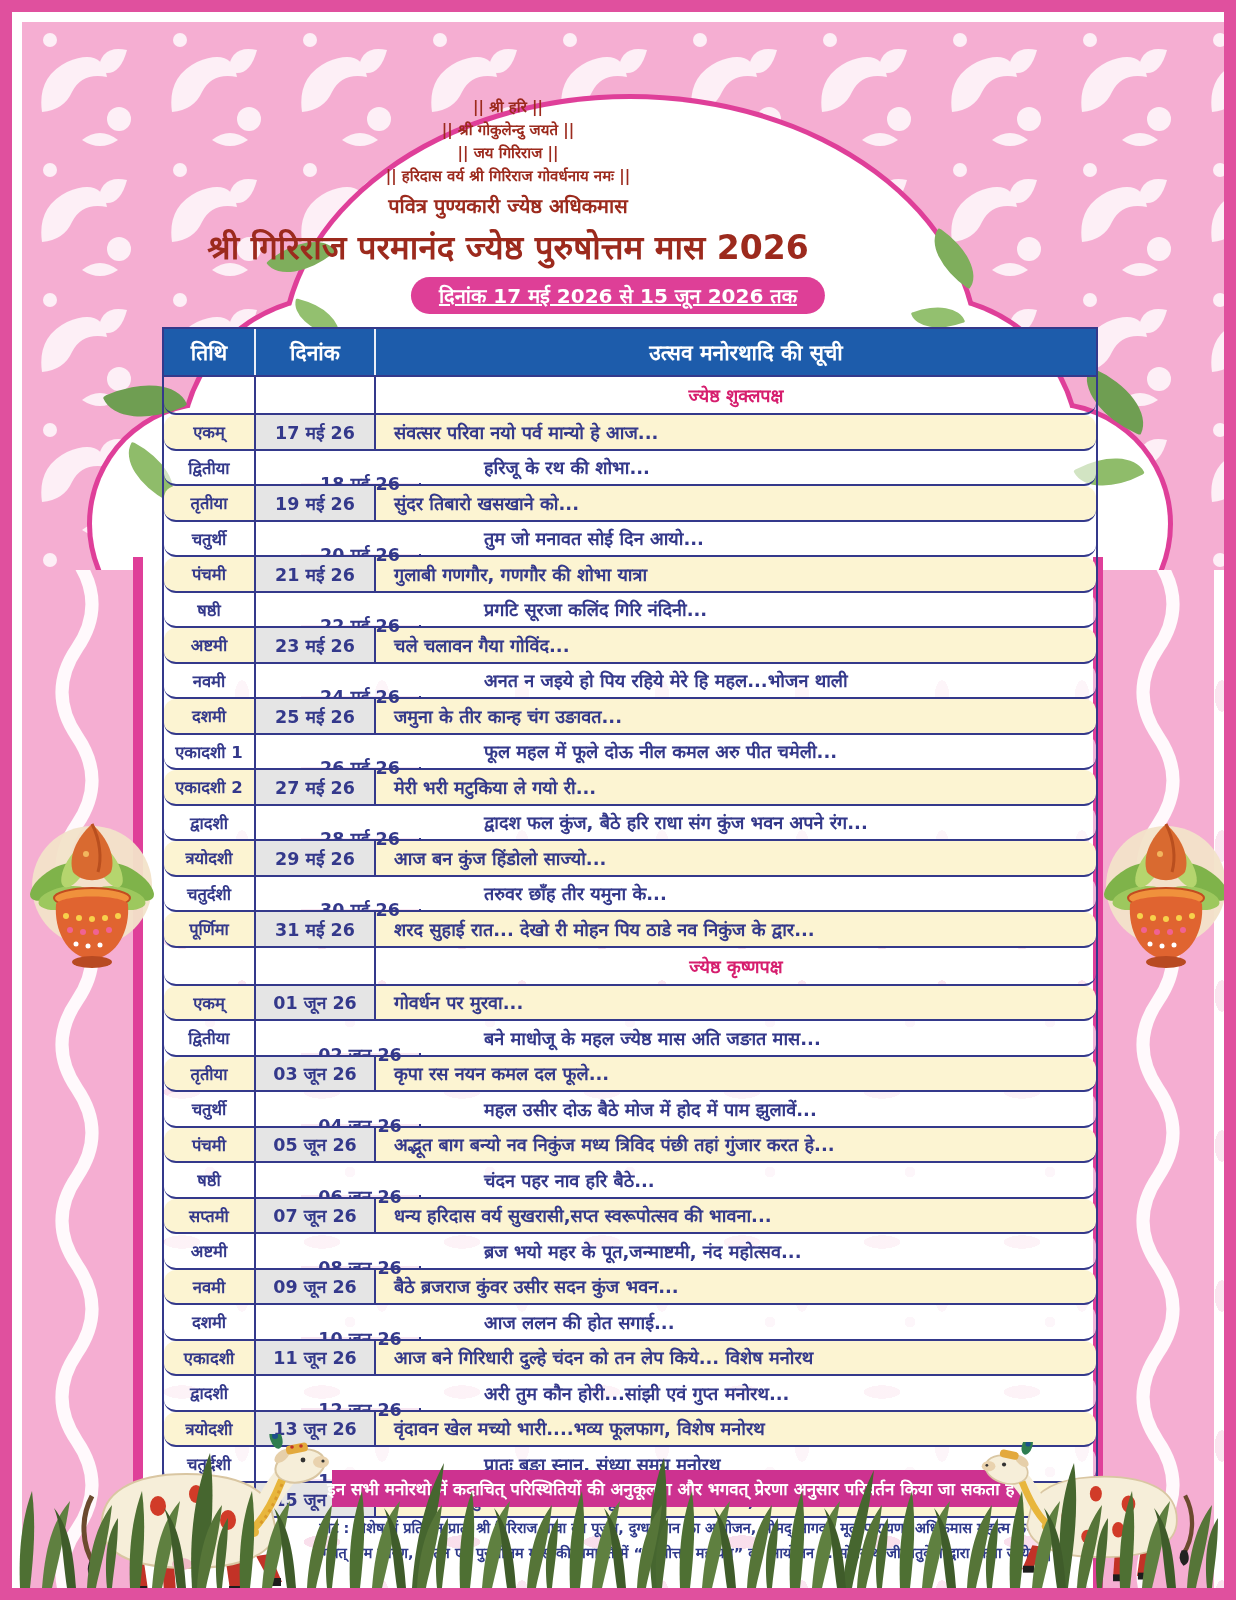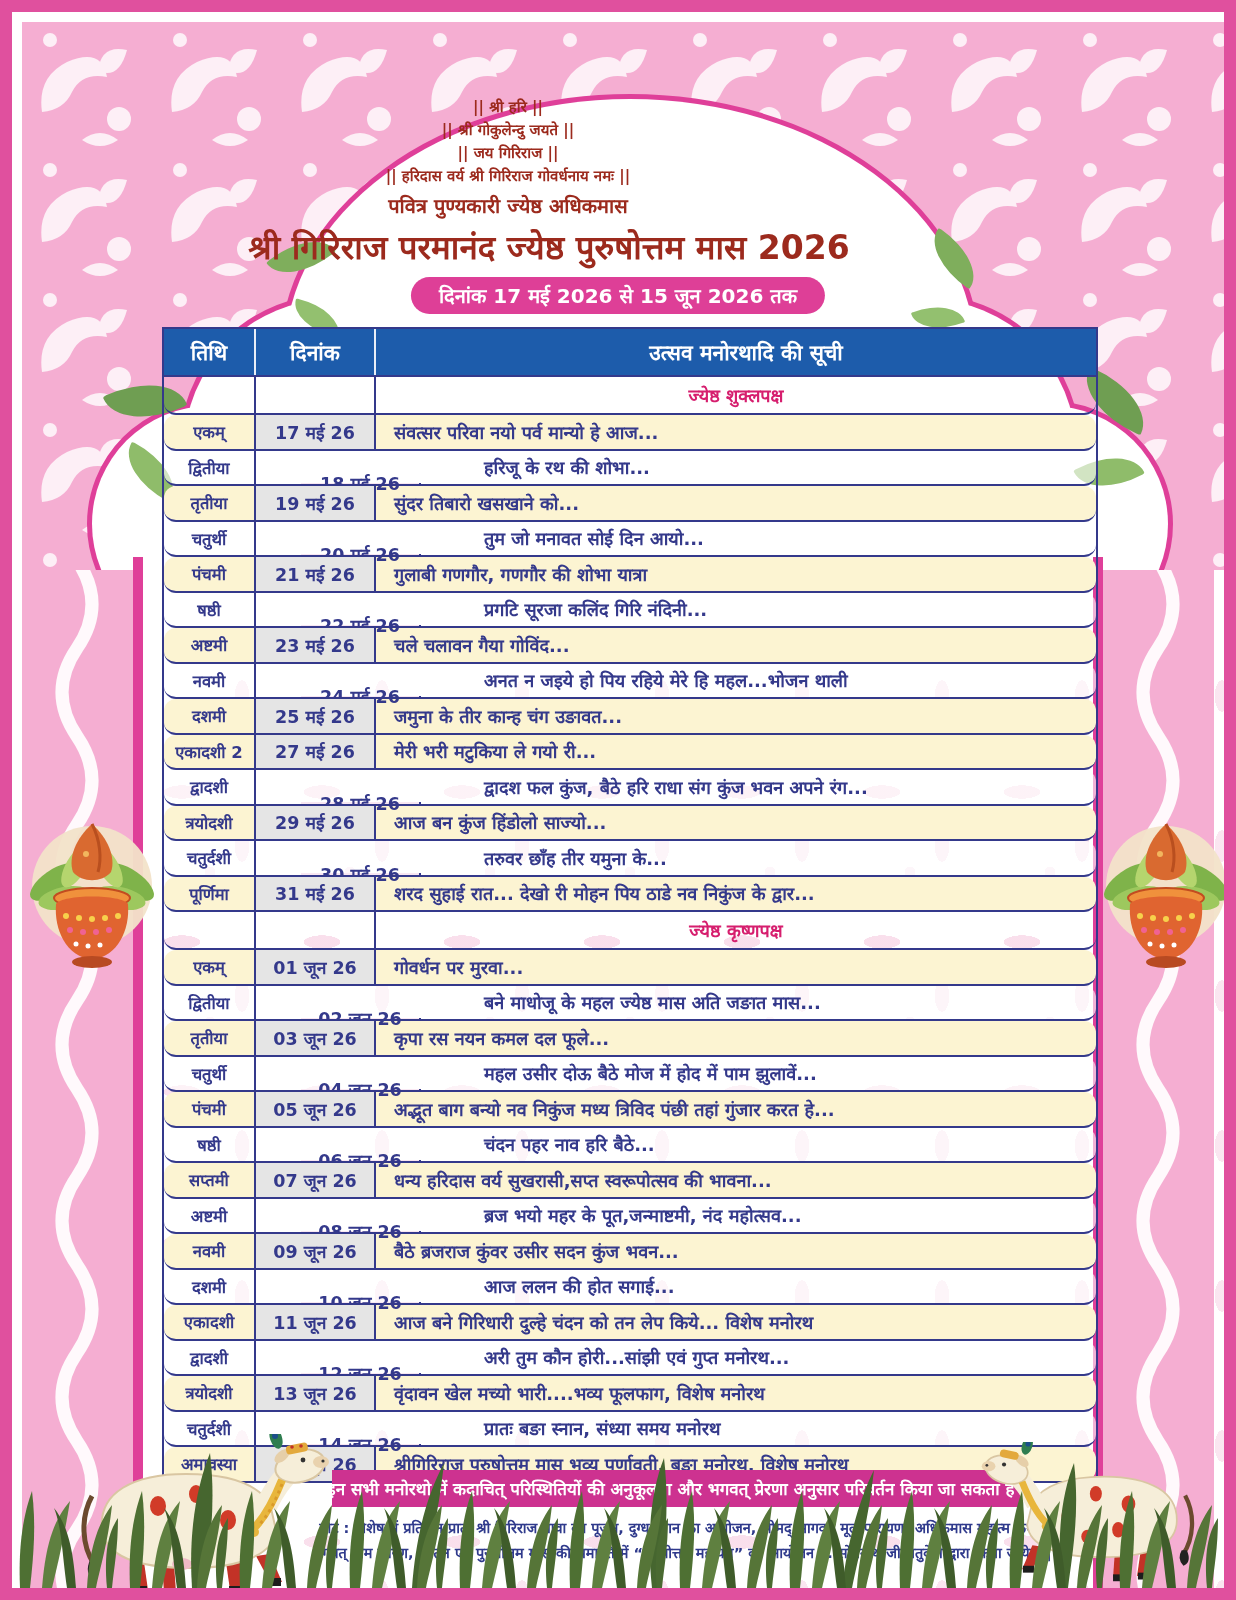--- a/index.html
+++ b/index.html
@@ -19,24 +19,24 @@
   .band.left{left:10px;} .band.right{right:10px;}
   .band svg{display:block;width:100%;height:100%;}
   .pillar{position:absolute;top:545px;bottom:0;width:10px;background:#df3f99;z-index:2;}
   .pillar.left{left:121px;} .pillar.right{left:1081px;}
   
   .topdeco{position:absolute;left:10px;top:10px;z-index:1;}
   
   .hdr{position:absolute;left:0;width:992px;text-align:center;z-index:6;color:#9c2a1d;font-weight:bold;}
   .shloka{top:84px;font-size:15px;line-height:23px;}
   .subtitle{top:180px;font-size:20px;}
-  .title{top:212px;font-size:33px;margin-left:41px;}
+  .title{top:212px;font-size:33px;}
   .pill{position:absolute;top:265px;left:50%;transform:translateX(-50%);z-index:6;
         background:#de3f97;color:#fff;font-weight:bold;font-size:20px;
-        padding:5px 28px;border-radius:22px;white-space:nowrap;}
+        padding:5px 28px;border-radius:22px;white-space:nowrap;text-decoration:underline;}
   
   .dtable{position:absolute;left:150px;top:315px;width:936px;z-index:5;
           border:2px solid #34398b;box-sizing:border-box;}
   .thead{display:flex;background:#1d5cab;color:#fff;height:46px;border-bottom:2px solid #34398b;}
   .thead .cell{display:flex;align-items:center;justify-content:center;font-weight:bold;font-size:21px;}
   .thead .c-tithi,.thead .c-date{border-right:2px solid #e8eef8;}
   .trow{display:flex;border-bottom:2px solid #34398b;border-radius:12px;}
   .trow:last-child{border-bottom:none;}
   .cell{box-sizing:border-box;}
   .c-tithi{width:92px;}
@@ -186,20 +186,25 @@
         <div class="trow data even">
           <div class="cell c-tithi">नवमी</div>
           <div class="cell c-date">24 मई 26</div>
           <div class="cell c-event">अनत न जइये हो पिय रहिये मेरे हि महल...भोजन थाली</div>
         </div>
         <div class="trow data odd">
           <div class="cell c-tithi">दशमी</div>
           <div class="cell c-date">25 मई 26</div>
           <div class="cell c-event">जमुना के तीर कान्ह चंग उङावत...</div>
         </div>
+        <div class="trow data even">
+          <div class="cell c-tithi">एकादशी 1</div>
+          <div class="cell c-date">26 मई 26</div>
+          <div class="cell c-event">फूल महल में फूले दोऊ नील कमल अरु पीत चमेली...</div>
+        </div>
         <div class="trow data odd">
           <div class="cell c-tithi">एकादशी 2</div>
           <div class="cell c-date">27 मई 26</div>
           <div class="cell c-event">मेरी भरी मटुकिया ले गयो री...</div>
         </div>
         <div class="trow data even">
           <div class="cell c-tithi">द्वादशी</div>
           <div class="cell c-date">28 मई 26</div>
           <div class="cell c-event">द्वादश फल कुंज, बैठे हरि राधा संग कुंज भवन अपने रंग...</div>
         </div>

